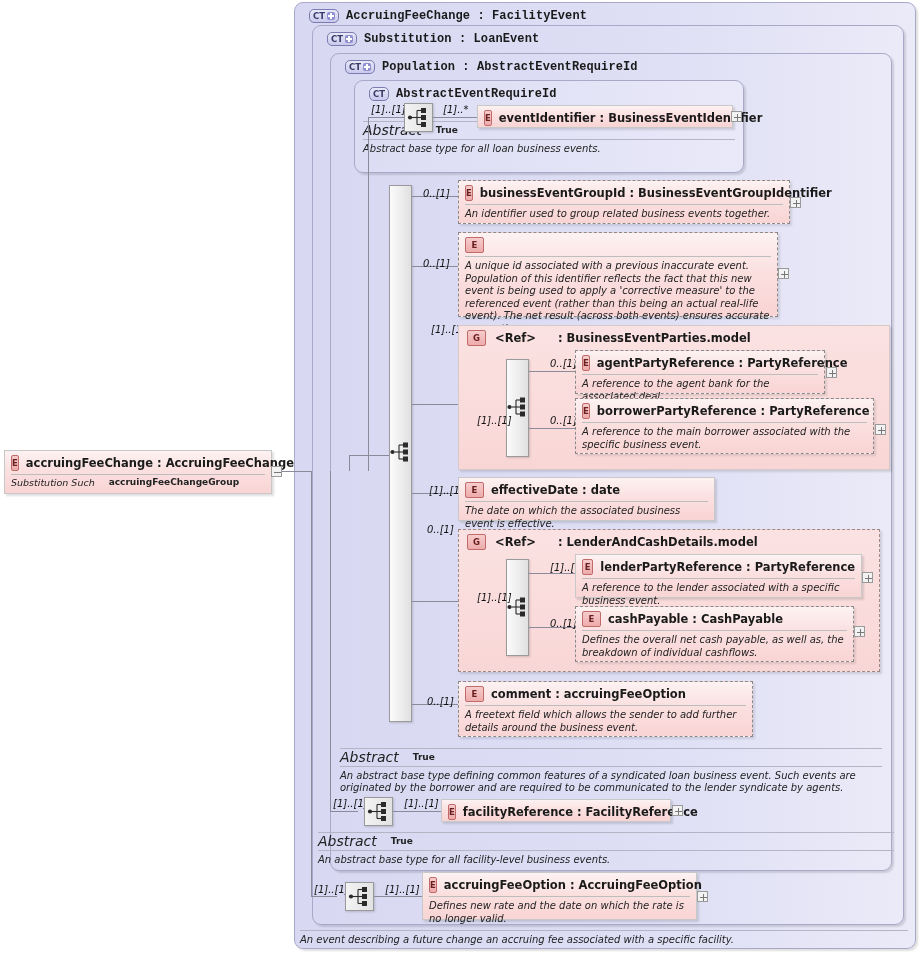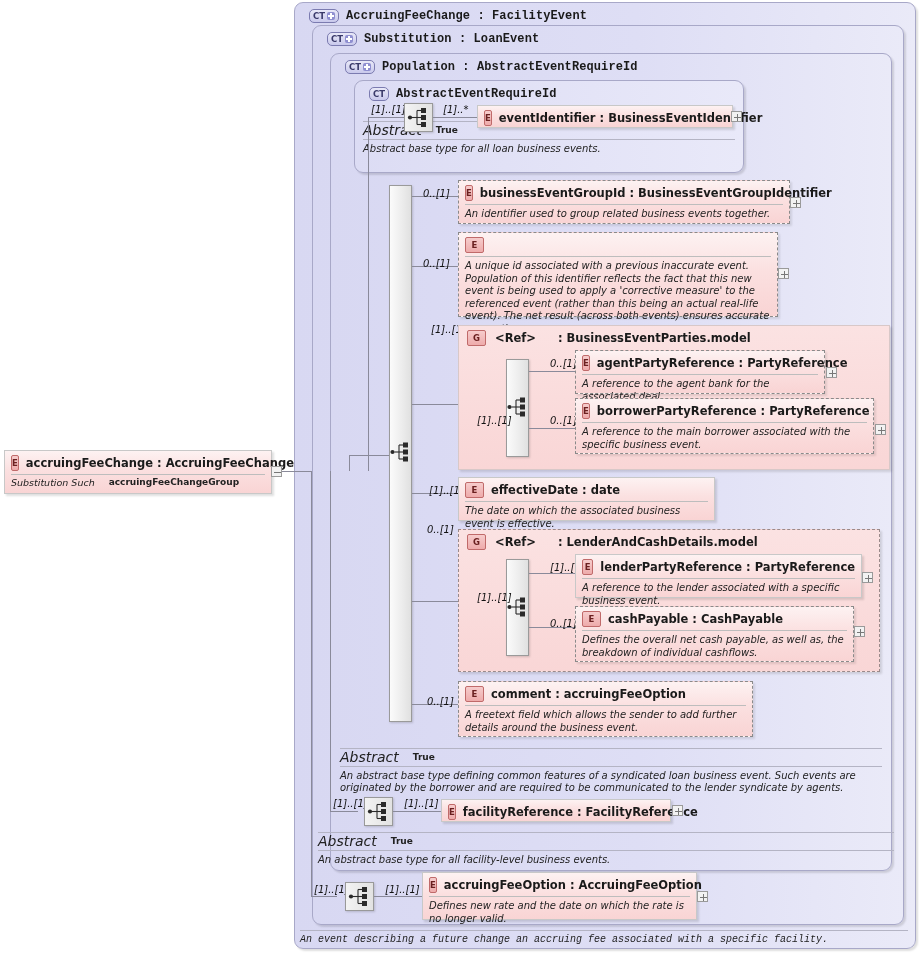--- a/index.html
+++ b/index.html
@@ -426,17 +426,17 @@
   <div class="card" style="left:385px;top:884px;">[1]..[1]</div>
   <div class="el" style="left:422px;top:872px;width:275px;height:48px;">
     <div class="el-head">
       <span class="e-icon">E</span>
       <span class="el-title">accruingFeeOption : AccruingFeeOption</span>
     </div>
     <div class="el-body">Defines new rate and the date on which the rate is no longer valid.</div>
   </div>
   <div class="exp" style="left:697px;top:891px;"></div>
 
-  <div class="ct-foot" style="left:300px;top:930px;width:608px;font-family:Liberation Mono, monospace;">
+  <div class="ct-foot" style="left:300px;top:930px;width:608px;">
     <div class="doc">An event describing a future change an accruing fee associated with a specific facility.</div>
   </div>
 
 </div>
 
 </body></html>

